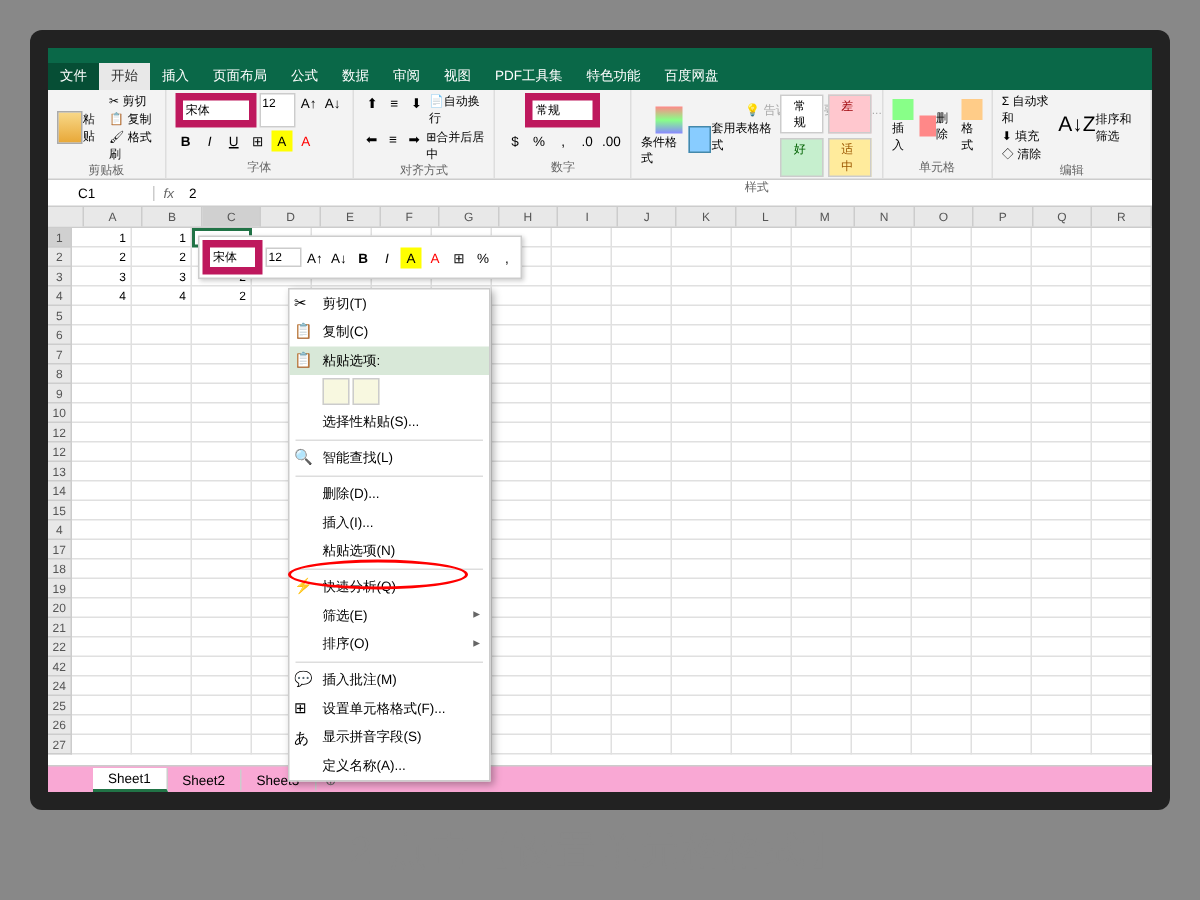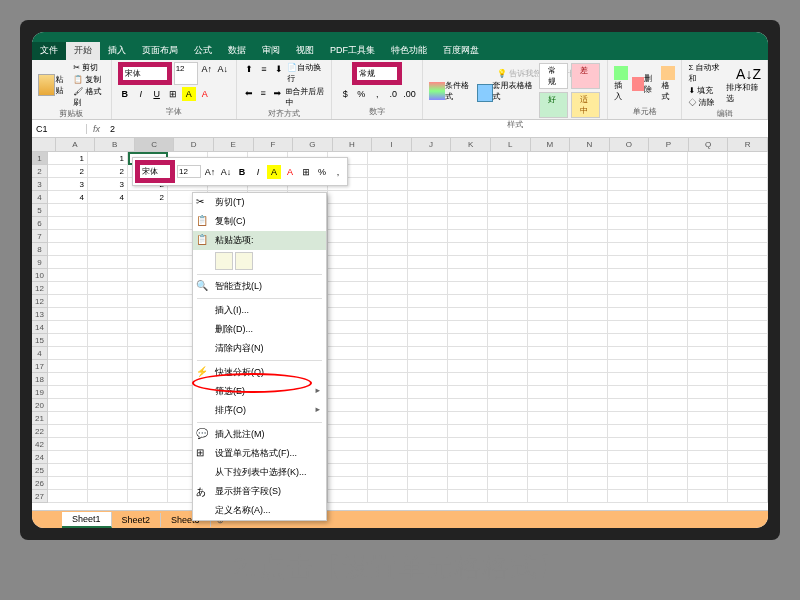--- a/index.html
+++ b/index.html
@@ -1,18 +1,18 @@
 <!DOCTYPE html>
 <html><head>
   <meta charset="utf-8">
   <style>
     * { margin: 0; padding: 0; box-sizing: border-box; font-family: "Microsoft YaHei", sans-serif; }
     body { background: #888; width: 800px; height: 600px; overflow: hidden; position: relative; }
     .monitor { position: absolute; top: 20px; left: 20px; right: 20px; bottom: 60px; background: #222; border-radius: 8px; padding: 12px; }
-    .screen { background: white; width: 100%; height: 100%; overflow: hidden; position: relative; border-radius: 12px; }
+    .screen { background: white; width: 100%; height: 100%; overflow: hidden; position: relative; }
     
     .titlebar { height: 10px; background: #0a6848; }
     
     .tabs { height: 18px; background: #0a6848; display: flex; font-size: 9px; color: white; }
     .tab { padding: 2px 8px; cursor: pointer; }
     .tab.active { background: #e8e8e8; color: #333; }
     .tell-me { margin-left: 10px; color: #aaa; font-size: 8px; padding-top: 3px; margin-top: 23px; }
     .tell-me::before { content: "💡 "; }
     
     .ribbon { height: 60px; background: #f3f3f3; border-bottom: 1px solid #ccc; display: flex; font-size: 8px; }
@@ -25,21 +25,21 @@
     .size-select { border: 1px solid #ccc; width: 24px; font-size: 8px; padding: 1px; background: white; }
     .btn-row { display: flex; gap: 2px; }
     .mini-btn { width: 14px; height: 14px; border: 1px solid transparent; font-size: 9px; text-align: center; line-height: 12px; }
     .style-box { border: 1px solid #ccc; padding: 1px 8px; font-size: 8px; margin: 1px; }
     .style-normal { background: white; }
     .style-bad { background: #ffc7ce; color: #9c0006; }
     .style-good { background: #c6efce; color: #006100; }
     .style-neutral { background: #ffeb9c; color: #9c5700; }
     
     .formula-bar { height: 18px; border-bottom: 1px solid #ccc; display: flex; align-items: center; font-size: 9px; }
-    .name-box { width: 55px; border-right: 1px solid #ccc; padding: 0 4px; }
+    .name-box { width: 55px; border-right: 1px solid #ccc; padding: 0 4px; margin-left: 16px; }
     .fx-label { padding: 0 6px; font-style: italic; color: #666; }
     .formula-input { flex: 1; padding: 0 4px; }
     
     .mini-toolbar { position: absolute; top: 125px; left: 100px; background: white; border: 1px solid #ccc; box-shadow: 1px 1px 3px rgba(0,0,0,0.2); padding: 2px; display: flex; gap: 2px; font-size: 8px; align-items: center; z-index: 5; }
     .mini-toolbar .font-select { width: 40px; }
     
     .grid-area { position: absolute; top: 106px; left: 0; right: 0; bottom: 18px; overflow: hidden; }
     .col-headers { height: 14px; display: flex; background: #e8e8e8; border-bottom: 1px solid #ccc; font-size: 8px; }
     .corner { width: 24px; border-right: 1px solid #ccc; background: #e8e8e8; }
     .col-h { width: 40px; border-right: 1px solid #ccc; text-align: center; line-height: 14px; color: #555; }
@@ -57,21 +57,21 @@
     .menu-item { padding: 3px 6px 3px 22px; position: relative; cursor: pointer; }
     .menu-item.highlight { background: #d8e8d8; }
     .menu-sep { height: 1px; background: #ddd; margin: 2px 4px; }
     .menu-icon { position: absolute; left: 3px; width: 14px; height: 14px; font-size: 10px; }
     .menu-arrow { float: right; color: #666; }
     .paste-options { padding: 2px 4px 2px 22px; display: flex; gap: 2px; }
     .paste-opt { width: 18px; height: 18px; border: 1px solid #ccc; background: #f8f8e0; }
     
     .red-circle { position: absolute; top: 341px; left: 160px; width: 120px; height: 20px; border: 2px solid red; border-radius: 50%; z-index: 15; pointer-events: none; }
     
-    .sheet-tabs { position: absolute; bottom: 0; left: 0; right: 0; height: 18px; background: #fdba74; border-top: 1px solid #ccc; display: flex; align-items: center; font-size: 9px; padding-left: 30px; }
+    .sheet-tabs { position: absolute; bottom: 0; left: 0; right: 0; height: 18px; background: #f9a8d4; border-top: 1px solid #ccc; display: flex; align-items: center; font-size: 9px; padding-left: 30px; }
     .sheet-tab { padding: 2px 10px; border-right: 1px solid #ccc; cursor: pointer; }
     .sheet-tab.active { background: white; border-bottom: 2px solid #217346; }
     .add-sheet { padding: 2px 6px; color: #666; }
     
     .caption { position: absolute; bottom: 15px; left: 0; right: 0; text-align: center; font-size: 26px; color: #888; font-weight: 300; letter-spacing: 2px; }
   </style>
 </head>
 <body>
 
 <div class="monitor">
@@ -156,21 +156,21 @@
             <span class="mini-btn">,</span>
             <span class="mini-btn">.0</span>
             <span class="mini-btn">.00</span>
           </div>
         </div>
         <div class="ribbon-group-label">数字</div>
       </div>
 
       <div class="ribbon-group">
         <div class="ribbon-top">
-          <div style="display:flex;flex-direction:row;align-items:center">
+          <div style="display:flex;flex-direction:column;align-items:flex-end">
             <div style="width:18px;height:18px;background:linear-gradient(#f88,#8f8,#88f)"></div>
             <span>条件格式</span>
           </div>
           <div style="display:flex;flex-direction:row;align-items:flex-end">
             <div style="width:18px;height:18px;background:#8cf;border:1px solid #48a"></div>
             <span>套用表格格式</span>
           </div>
           <div style="display:grid;grid-template-columns:1fr 1fr;gap:1px">
             <div class="style-box style-normal">常规</div>
             <div class="style-box style-bad">差</div>
@@ -199,21 +199,21 @@
         <div class="ribbon-group-label">单元格</div>
       </div>
 
       <div class="ribbon-group">
         <div class="ribbon-top">
           <div style="display:flex;flex-direction:column;gap:1px;font-size:8px">
             <span>Σ <span>自动求和</span></span>
             <span>⬇ <span>填充</span></span>
             <span>◇ <span>清除</span></span>
           </div>
-          <div style="display:flex;flex-direction:column;align-items:flex-end">
+          <div style="display:flex;flex-direction:row;align-items:flex-start">
             <span style="font-size:14px">A↓Z</span>
             <span>排序和筛选</span>
           </div>
         </div>
         <div class="ribbon-group-label">编辑</div>
       </div>
     </div>
 
     <div class="formula-bar">
       <div class="name-box">C1</div>
@@ -833,34 +833,34 @@
     </div>
 
     <div class="context-menu">
       <div class="menu-item"><span class="menu-icon">✂</span><span>剪切(T)</span></div>
       <div class="menu-item"><span class="menu-icon">📋</span><span>复制(C)</span></div>
       <div class="menu-item highlight"><span class="menu-icon">📋</span><span>粘贴选项:</span></div>
       <div class="paste-options">
         <div class="paste-opt"></div>
         <div class="paste-opt"></div>
       </div>
+      <div class="menu-item"><span>选择性粘贴(S)...</span></div>
       <div class="menu-sep"></div>
       <div class="menu-item"><span class="menu-icon">🔍</span><span>智能查找(L)</span></div>
       <div class="menu-sep"></div>
+      <div class="menu-item"><span>删除(D)...</span></div>
       <div class="menu-item"><span>插入(I)...</span></div>
-      <div class="menu-item"><span>删除(D)...</span></div>
-      <div class="menu-item"><span>清除内容(N)</span></div>
+      <div class="menu-item"><span>粘贴选项(N)</span></div>
       <div class="menu-sep"></div>
       <div class="menu-item"><span class="menu-icon">⚡</span><span>快速分析(Q)</span></div>
       <div class="menu-item"><span>筛选(E)</span><span class="menu-arrow">▸</span></div>
       <div class="menu-item"><span>排序(O)</span><span class="menu-arrow">▸</span></div>
       <div class="menu-sep"></div>
       <div class="menu-item"><span class="menu-icon">💬</span><span>插入批注(M)</span></div>
       <div class="menu-item"><span class="menu-icon">⊞</span><span>设置单元格格式(F)...</span></div>
-      <div class="menu-item"><span>从下拉列表中选择(K)...</span></div>
       <div class="menu-item"><span class="menu-icon">あ</span><span>显示拼音字段(S)</span></div>
       <div class="menu-item"><span>定义名称(A)...</span></div>
 
     </div>
 
     <div class="red-circle"></div>
 
     <div class="sheet-tabs">
       <div class="sheet-tab active">Sheet1</div>
       <div class="sheet-tab">Sheet2</div>

